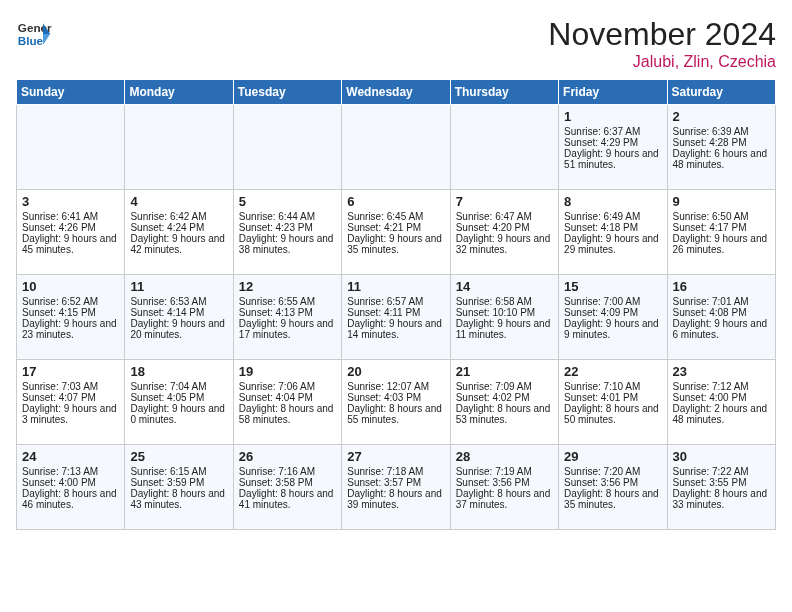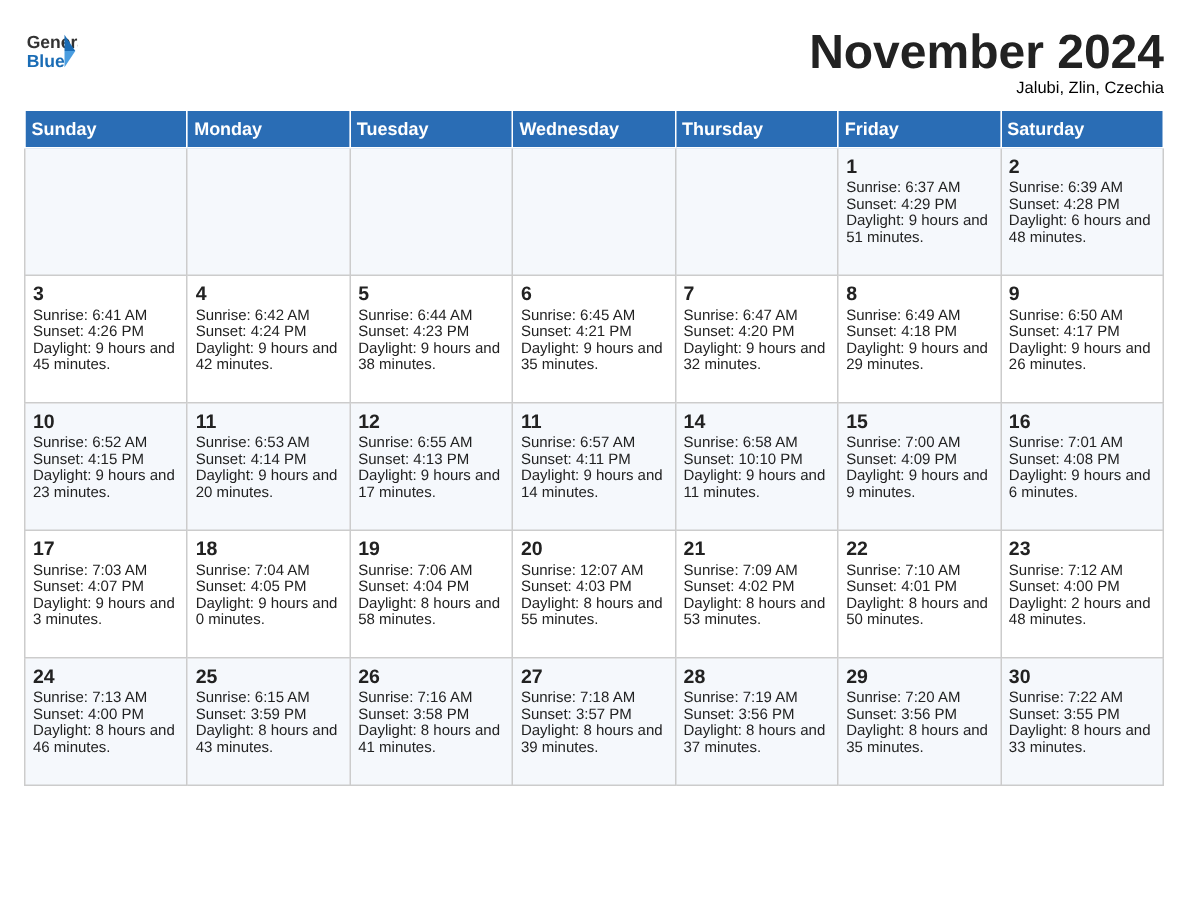--- a/index.html
+++ b/index.html
@@ -23,26 +23,26 @@
     }
     .logo-icon {
       width: 36px;
       height: 36px;
     }
     .title-block {
       text-align: right;
     }
     .month-title {
       font-size: 32px;
-      font-weight: bold;
+      font-weight: normal;
       color: #222;
     }
     .location {
-      font-size: 11px;
-      color: #000000;
+      font-size: 16px;
+      color: #be185d;
     }
     table {
       width: 100%;
       border-collapse: collapse;
       table-layout: fixed;
     }
     thead tr th {
       background: #2a6db5;
       color: #fff;
       font-size: 12px;

